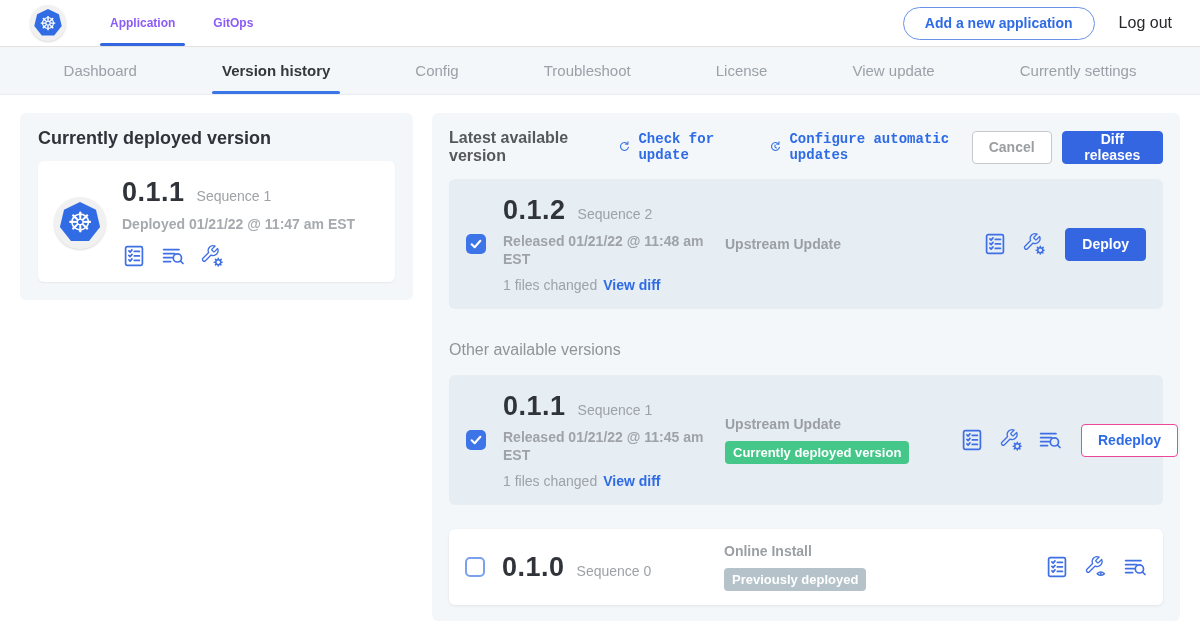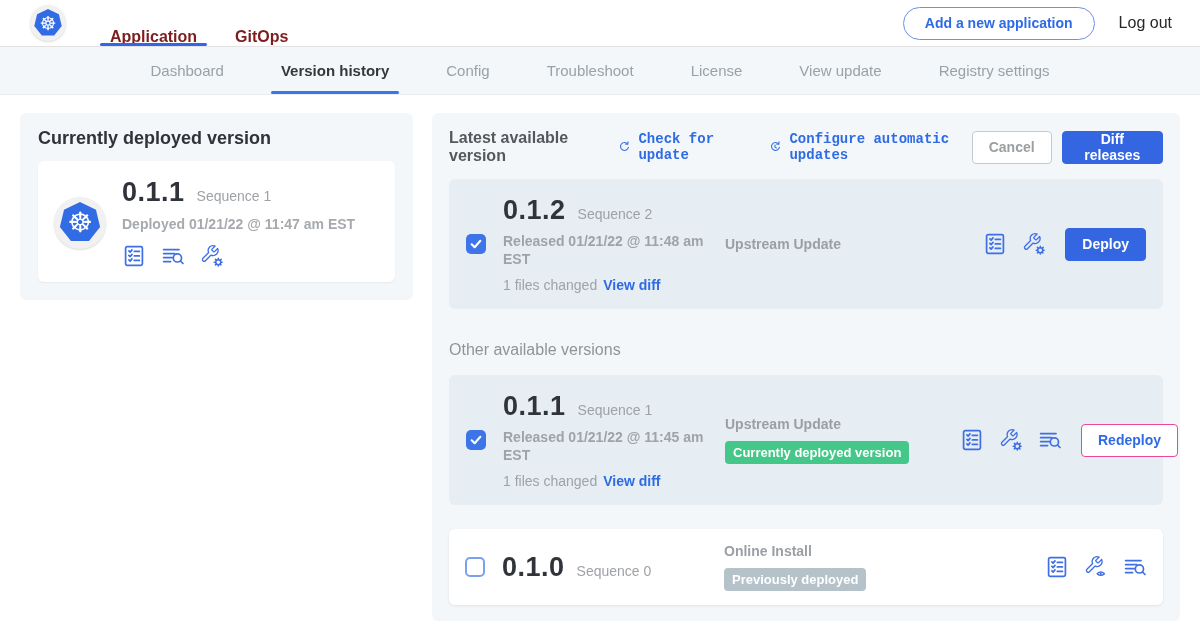--- a/index.html
+++ b/index.html
@@ -12,33 +12,33 @@
   .brand { align-self:center; width:36px; height:36px; border-radius:50%;
     background:#f1f1f1; box-shadow:0 1px 2px rgba(0,0,0,.15);
     display:flex; align-items:center; justify-content:center; margin-right:32px; }
   .heptagon { width:28px; height:28px; background:#326ce5;
     clip-path:polygon(50% 0%,89% 19%,99% 61%,72% 95%,28% 95%,1% 61%,11% 19%);
     display:flex; align-items:center; justify-content:center; }
   .heptagon span { color:#fff; font-size:19px; line-height:1; }
   .brand.big { width:52px; height:52px; margin:0; }
   .brand.big .heptagon { width:41px; height:41px; }
   .brand.big .heptagon span { font-size:28px; }
-  .nav-tab { position:relative; display:flex; align-items:flex-end; padding:0 12px;
-    font-size:16px; font-weight:700; color:#7f1d1d; cursor:pointer; margin-right:14px; }
+  .nav-tab { position:relative; display:flex; align-items:center; padding:0 12px;
+    font-size:12px; font-weight:700; color:#8b5cf6; cursor:pointer; margin-right:14px; }
   .nav-tab.active::after { content:""; position:absolute; left:2px; right:2px;
     bottom:0; height:3px; background:#3366e0; border-radius:2px; }
   .nav-right { margin-left:auto; display:flex; align-items:center; gap:24px; }
   .pill-btn { height:33px; padding:0 21px; border:1.5px solid #6a92e8; border-radius:17px;
     background:#fff; color:#2e6be4; font-size:14px; font-weight:700; display:flex;
     align-items:center; cursor:pointer; }
   .logout { font-size:16px; font-weight:400; color:#26282b; cursor:pointer; }
 
   
   .subnav { height:48px; background:#f4f7f9; border-bottom:1px solid #eaeef0;
-    display:flex; justify-content:center; gap:57px; }
+    display:flex; justify-content:center; gap:85px; }
   .subtab { position:relative; display:flex; align-items:center; font-size:15px;
     color:#9aa1a8; cursor:pointer; }
   .subtab.active { color:#35383b; font-weight:700; }
   .subtab.active::after { content:""; position:absolute; left:-10px; right:-10px;
     bottom:0; height:3px; background:#3b76e8; border-radius:2px; }
 
   
   .main { position:relative; width:1152px; height:539px; background:#fff; }
   .panel { background:#f4f7f9; border-radius:6px; }
   .left-panel { position:absolute; left:20px; top:18px; width:393px; padding:15px 18px 18px; }
@@ -154,21 +154,21 @@
   </div>
 </header>
 
 <nav class="subnav">
   <div class="subtab">Dashboard</div>
   <div class="subtab active">Version history</div>
   <div class="subtab">Config</div>
   <div class="subtab">Troubleshoot</div>
   <div class="subtab">License</div>
   <div class="subtab">View update</div>
-  <div class="subtab">Registry settings</div>
+  <div class="subtab">Currently settings</div>
 </nav>
 
 <main class="main">
 
   <section class="panel left-panel">
     <h2>Currently deployed version</h2>
     <div class="deployed-card">
       <div class="brand big">
         <div class="heptagon">
             <span>☸</span>

